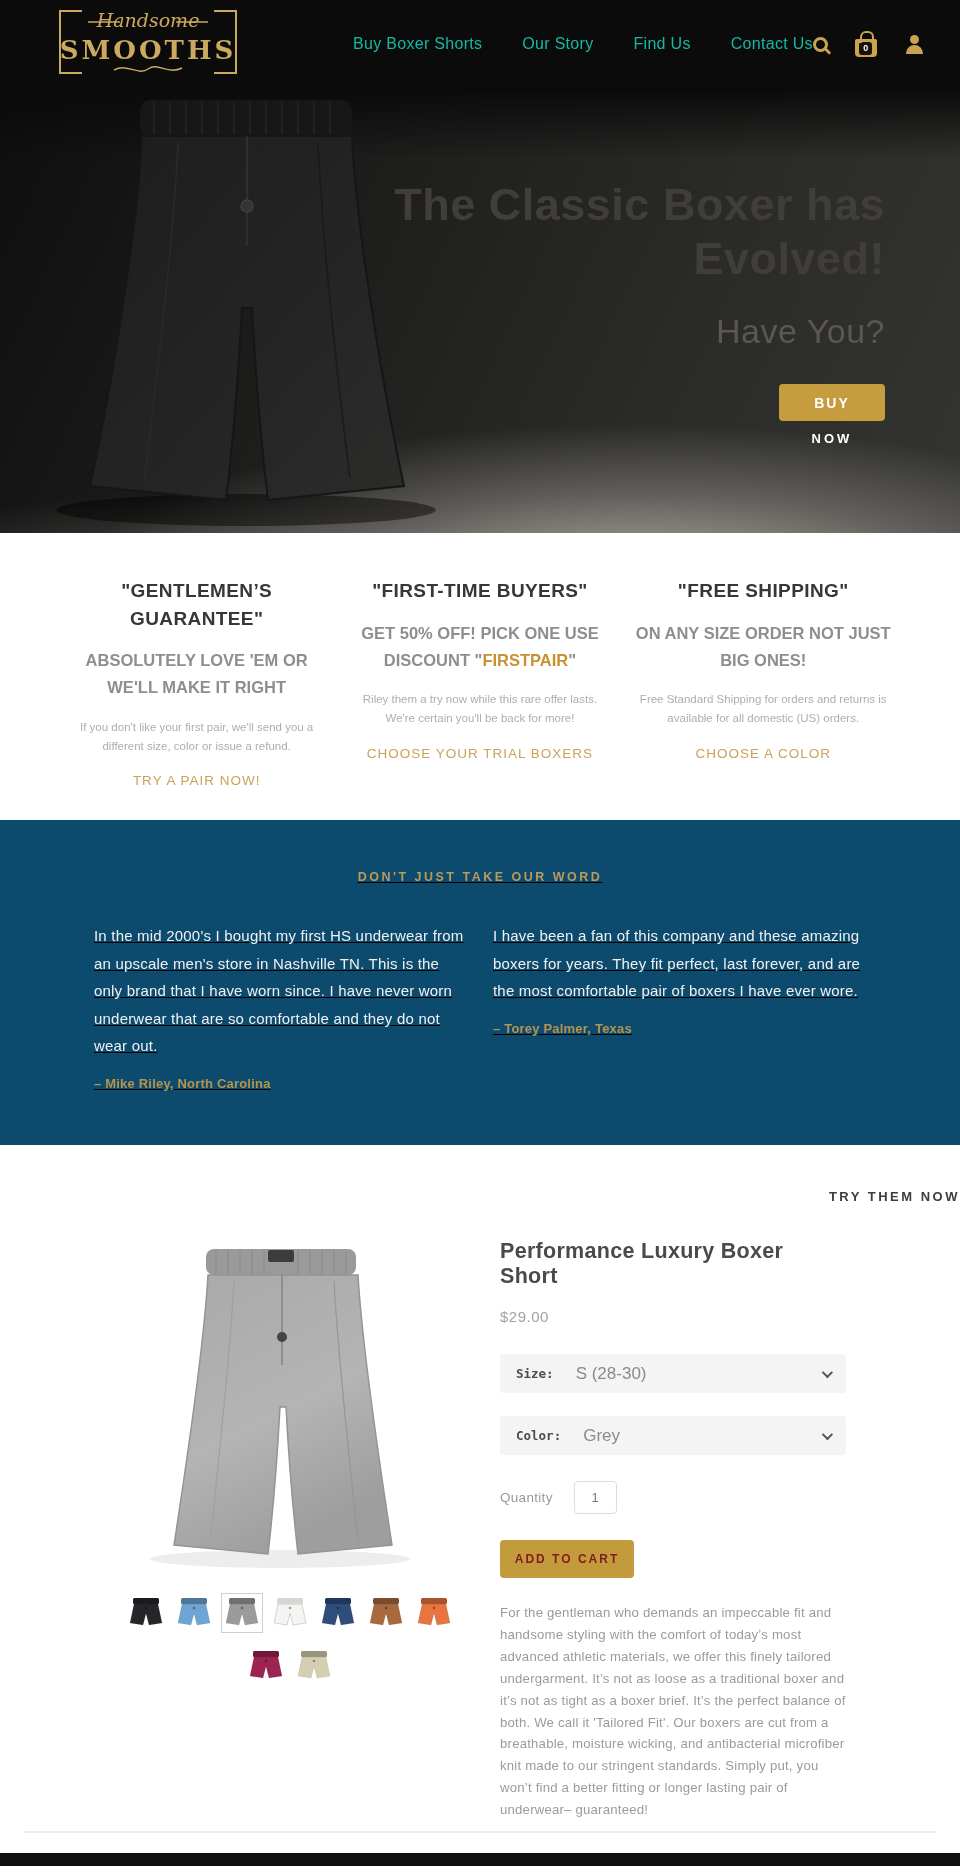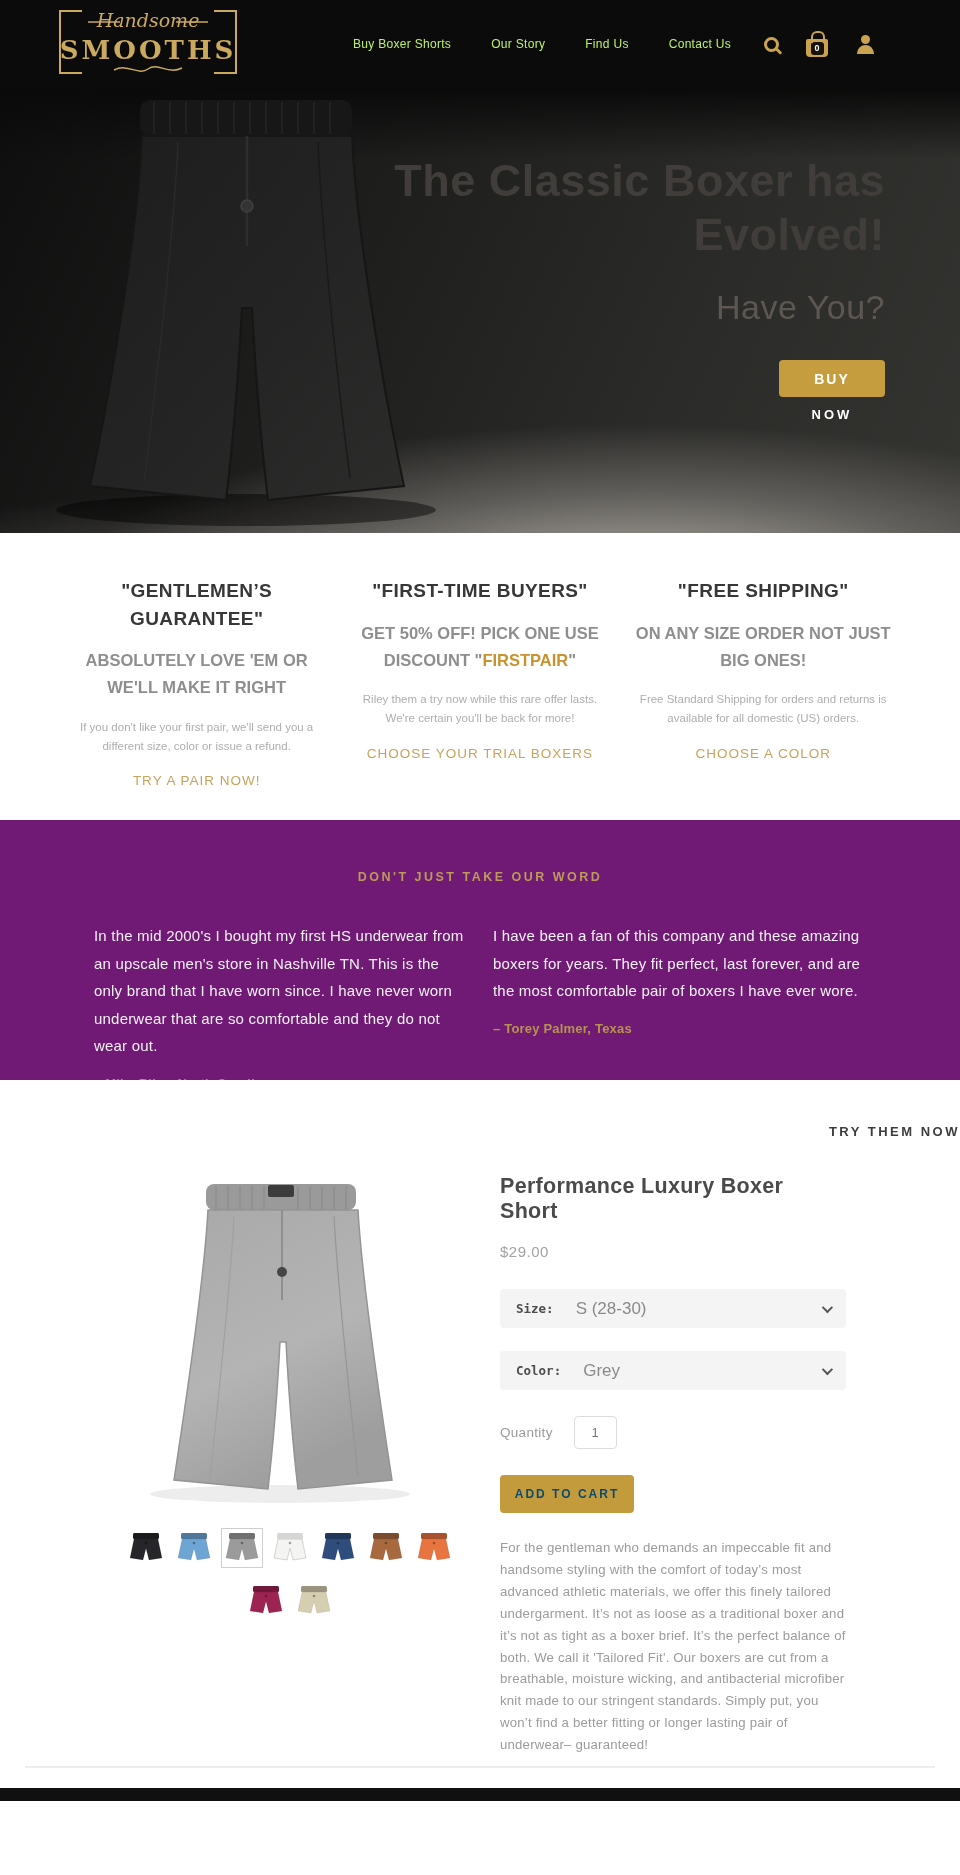--- a/index.html
+++ b/index.html
@@ -11,60 +11,60 @@
 
   
   .header {
     height:88px; background:#0b0b0b; display:flex; align-items:center;
     padding:0 85px 0 48px; position:relative; z-index:5;
   }
   .logo { display:block; cursor:pointer; }
   .logo-script { font-family:"DejaVu Serif", serif; font-style:italic; font-size:19px; fill:#cba95e; }
   .logo-main { font-family:"DejaVu Serif", serif; font-weight:bold; font-size:26px; letter-spacing:3px; fill:#cba95e; }
   .nav { display:flex; align-items:center; gap:40px; margin-left:105px; }
-  .nav-link { color:#bef264; font-size:12px; letter-spacing:.3px; cursor:pointer; white-space:nowrap; }
+  .nav-link { color:#14b8a6; font-size:16px; letter-spacing:.3px; cursor:pointer; white-space:nowrap; }
   .header-icons { display:flex; align-items:center; gap:27px; margin-left:auto; }
   .icon-search { width:15px; height:15px; border:3px solid #c9a34f; border-radius:50%; position:relative; cursor:pointer; }
   .icon-search::after { content:''; position:absolute; width:3px; height:8px; background:#c9a34f; right:-4px; bottom:-6px; transform:rotate(-45deg); border-radius:2px; }
   .icon-bag { width:22px; height:18px; background:#c9a34f; border-radius:2px 2px 4px 4px; position:relative; margin-top:8px; cursor:pointer; display:flex; align-items:center; justify-content:center; }
   .icon-bag::before { content:''; position:absolute; top:-8px; left:5px; width:10px; height:10px; border:2px solid #c9a34f; border-bottom:none; border-radius:6px 6px 0 0; }
   .cart-badge { background:#171309; color:#fff; width:13px; height:13px; border-radius:3px; font-size:9px; font-weight:bold; display:flex; align-items:center; justify-content:center; }
   .icon-person { width:20px; height:19px; position:relative; cursor:pointer; }
   .icon-person::before { content:''; position:absolute; top:0; left:6px; width:9px; height:9px; border-radius:50%; background:#c9a34f; }
   .icon-person::after { content:''; position:absolute; bottom:0; left:2px; width:17px; height:9px; border-radius:9px 9px 0 0; background:#c9a34f; }
 
   
   .hero {
     height:445px; position:relative; overflow:hidden;
     background:
       linear-gradient(#0a0a0a, rgba(10,10,10,0) 16%),
       radial-gradient(ellipse 85% 55% at 66% 114%, rgba(206,201,193,.92) 0%, rgba(148,144,138,.5) 42%, rgba(80,78,75,0) 70%),
       radial-gradient(ellipse 55% 30% at 18% 110%, rgba(120,116,110,.5), rgba(120,116,110,0) 62%),
       linear-gradient(115deg, #0e0e0e 0%, #1d1d1c 35%, #2b2b29 70%, #343431 100%);
   }
   .hero-shorts { position:absolute; left:28px; top:-2px; }
-  .hero-content { position:absolute; top:66px; right:75px; text-align:right; z-index:2; }
+  .hero-content { position:absolute; top:90px; right:75px; text-align:right; z-index:2; }
   .hero-title { font-size:45px; line-height:1.2; font-weight:bold; color:#413d3b; letter-spacing:.5px; }
   .hero-sub { margin-top:26px; font-size:34px; color:#5d5751; letter-spacing:.5px; }
   .hero-cta { margin-top:33px; display:inline-flex; flex-direction:column; align-items:center; cursor:pointer; }
   .buy-btn { width:106px; height:37px; background:#c59d3f; border:none; border-radius:4px; color:#fff; font-weight:bold; font-size:14px; letter-spacing:2px; cursor:pointer; font-family:inherit; }
   .now-label { margin-top:10px; color:#fff; font-weight:bold; font-size:13px; letter-spacing:3px; }
 
   
   .features { height:287px; background:#fff; display:flex; justify-content:center; padding-top:44px; }
   .features-inner { display:flex; width:850px; }
   .feat-col { width:33.33%; padding:0 14px; text-align:center; }
   .feat-heading { font-size:19px; font-weight:bold; color:#373737; line-height:1.45; letter-spacing:.4px; }
   .feat-sub { margin-top:15px; font-size:16.5px; font-weight:bold; color:#8e8e8e; line-height:1.65; }
   .feat-gold { color:#c9922f; }
   .feat-body { margin-top:16px; font-size:11.5px; color:#aeaeae; line-height:1.65; }
   .feat-link { display:inline-block; margin-top:18px; font-size:13.5px; color:#c9a25b; letter-spacing:1px; cursor:pointer; }
 
   
-  .testimonials { height:260px; background:#701a75; padding-top:50px; }
+  .testimonials { height:325px; background:#0c4a6e; padding-top:50px;text-decoration:underline; }
   .testi-title { text-align:center; color:#bb9b59; font-size:12.5px; font-weight:bold; letter-spacing:2.5px; }
   .testi-row { width:772px; margin:38px auto 0; display:flex; justify-content:space-between; }
   .testi-item { width:373px; }
   .testi-quote { color:#f1f1f1; font-size:15px; line-height:1.84; letter-spacing:.2px; }
   .testi-author { margin-top:16px; color:#b5944d; font-weight:bold; font-size:13px; letter-spacing:.2px; }
 
   
   .product { height:686px; background:#fff; position:relative; }
   .product-section-title { position:absolute; top:44px; left:0; width:100%; text-align:right; font-size:13px; font-weight:bold; color:#3d3d3d; letter-spacing:2.5px; }
   .product-image { position:absolute; left:130px; top:92px; }
@@ -75,21 +75,21 @@
   .product-title { font-size:21.5px; font-weight:bold; color:#4a4a4a; letter-spacing:.3px; font-family:"Liberation Sans", sans-serif; }
   .product-price { margin-top:19px; font-size:15px; color:#a3a3a3; letter-spacing:.5px; }
   .select-box { margin-top:29px; height:39px; background:#f4f4f4; border-radius:4px; display:flex; align-items:center; padding:0 16px; cursor:pointer;gap:16px; }
   .select-box + .select-box { margin-top:23px; }
   .select-label { font-family:"DejaVu Sans Mono", monospace; font-size:12.5px; font-weight:bold; color:#4d4d4d; }
   .select-value { margin-left:6px; font-size:17px; color:#8a8a8a; }
   .select-chevron { margin-left:auto; width:8px; height:8px; border-right:2px solid #555; border-bottom:2px solid #555; transform:rotate(45deg) translateY(-2px); }
   .qty-row { margin-top:26px; display:flex; align-items:center; }
   .qty-label { font-size:13.5px; color:#9a9a9a; letter-spacing:.3px; }
   .qty-input { margin-left:21px; width:43px; height:33px; border:1px solid #ddd; border-radius:4px; text-align:center; font-size:13px; color:#777; font-family:inherit; }
-  .add-cart-btn { margin-top:26px; width:134px; height:38px; background:#c49b3c; border:none; border-radius:4px; color:#0c4a6e; font-weight:bold; font-size:12px; letter-spacing:2px; cursor:pointer; font-family:inherit; }
+  .add-cart-btn { margin-top:26px; width:134px; height:38px; background:#c49b3c; border:none; border-radius:4px; color:#7f1d1d; font-weight:bold; font-size:12px; letter-spacing:2px; cursor:pointer; font-family:inherit; }
   .product-desc { margin-top:24px; font-size:13.2px; line-height:1.66; color:#9b9b9b; letter-spacing:.2px; }
 
   
   .divider { height:2px; background:#ececec; margin:0 25px; }
   .footer-gap { height:20px; background:#fff; }
   .footer-strip { height:13px; background:#101010; }
 </style>
 </head>
 <body>
 

